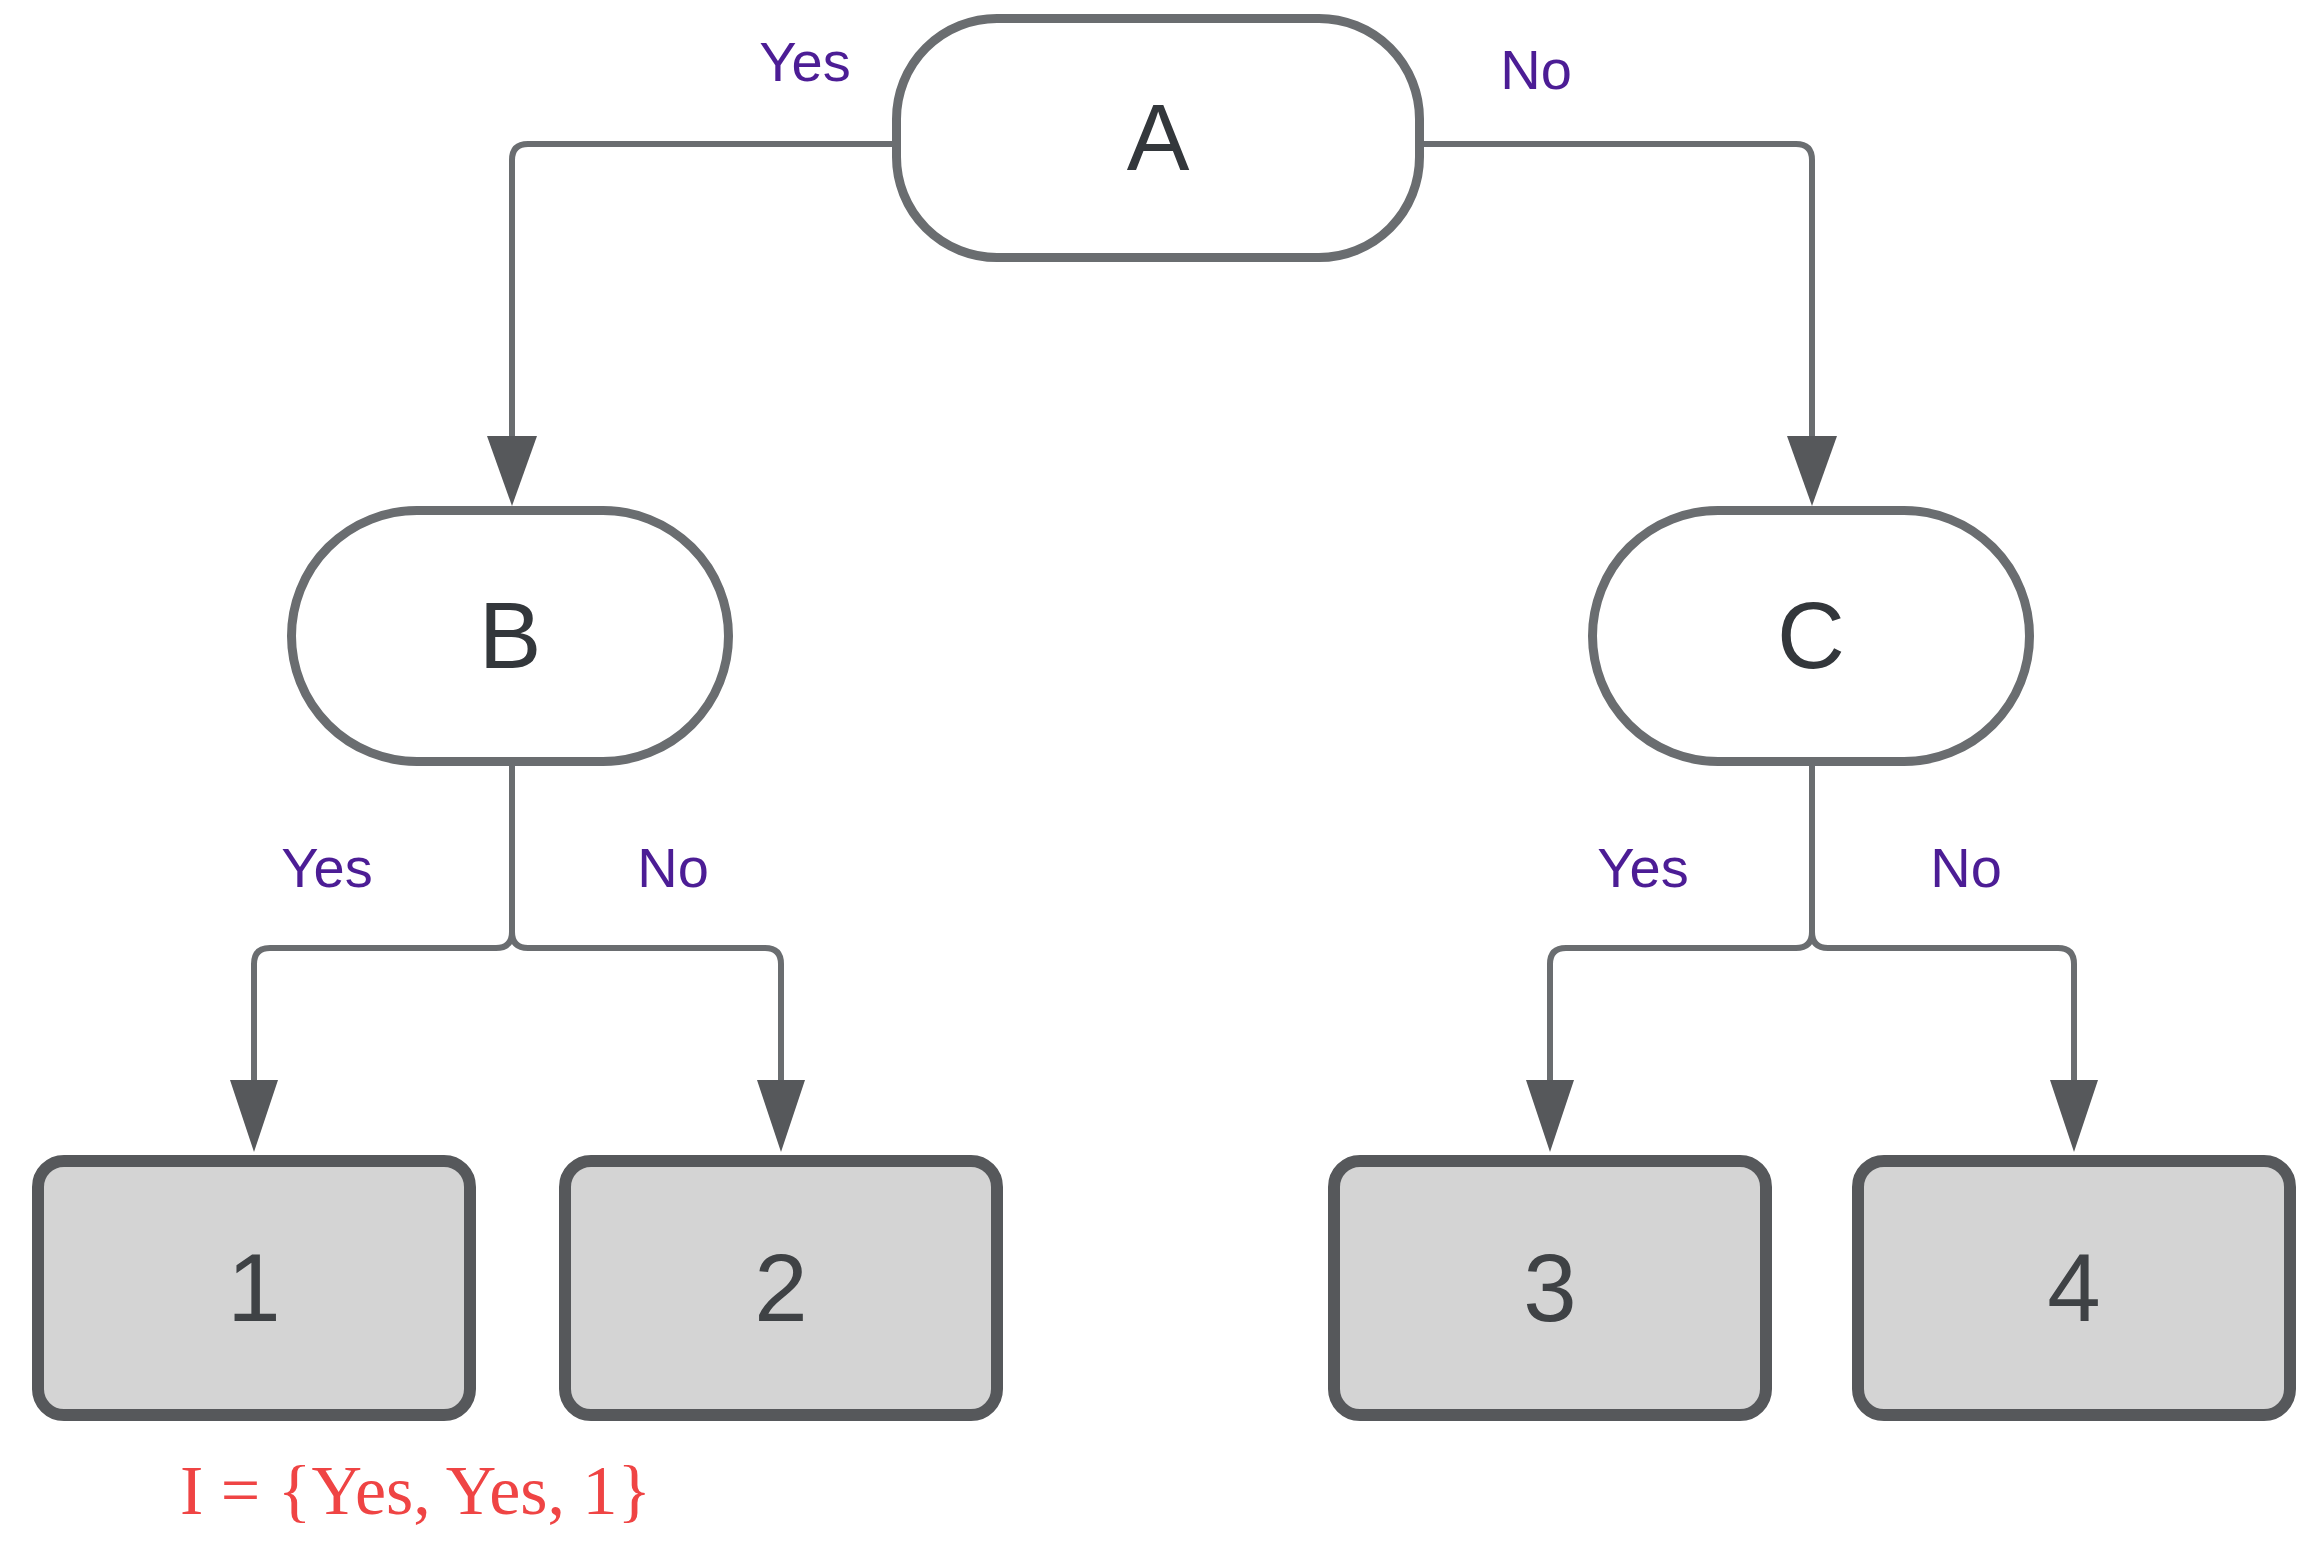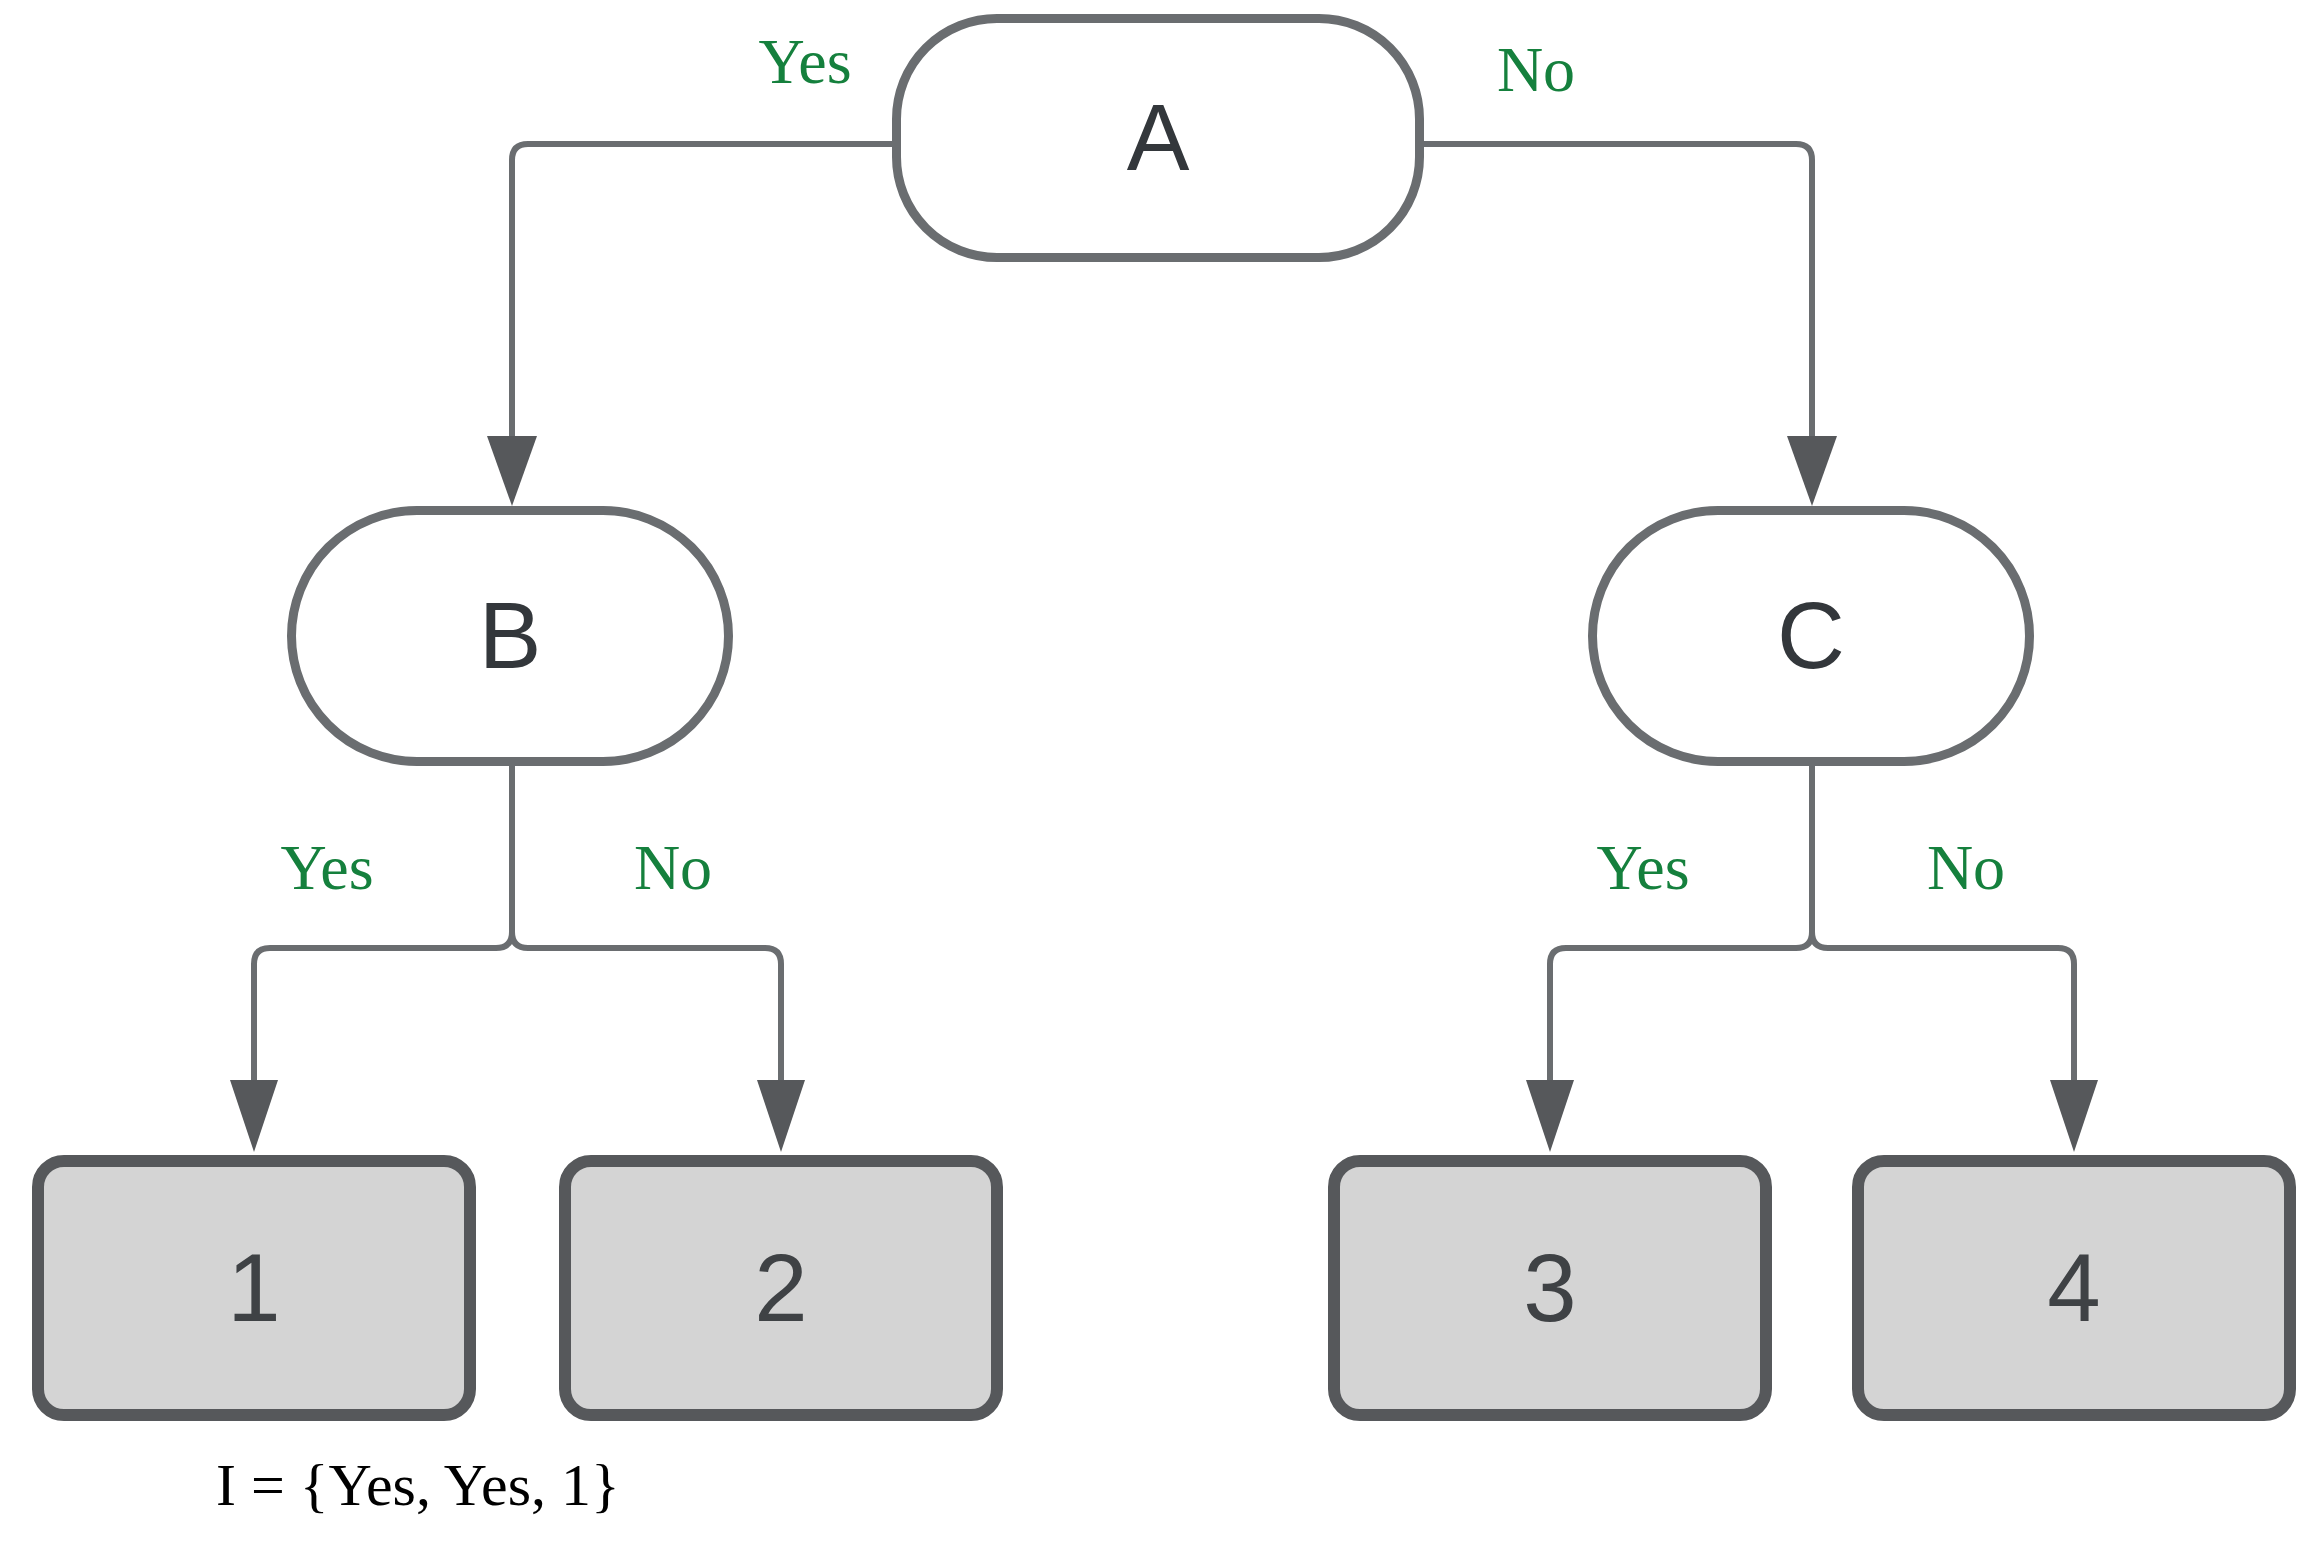--- a/index.html
+++ b/index.html
@@ -24,27 +24,27 @@
     background:#d4d4d4;border:12px solid #56585b;border-radius:32px;
     display:flex;align-items:center;justify-content:center;
     color:#3f4245;font-size:96px;line-height:1;
   }
   .leaf-1{left:32px;}
   .leaf-2{left:559px;}
   .leaf-3{left:1328px;}
   .leaf-4{left:1852px;}
   .edge-label{
     position:absolute;transform:translate(-50%,-50%);
-    font-family:Liberation Serif, serif;font-size:64px;color:#15803d;
+    font-family:Liberation Sans, sans-serif;font-size:56px;color:#4c1d95;
     line-height:1;white-space:nowrap;
   }
   .caption{
     position:absolute;left:180px;top:1452px;
-    font-family:"Liberation Serif",serif;font-size:60px;color:#000000;
-    line-height:1.1;white-space:nowrap;margin-left:36px;
+    font-family:"Liberation Serif",serif;font-size:70px;color:#ef4444;
+    line-height:1.1;white-space:nowrap;
   }
 </style>
 </head>
 <body>
 
 <div class="stage">
 
   <svg class="connectors" viewBox="0 0 2303 1568" xmlns="http://www.w3.org/2000/svg">
 
     <path class="edge-line" d="M 892 144 H 528 Q 512 144 512 160 V 438"></path>

